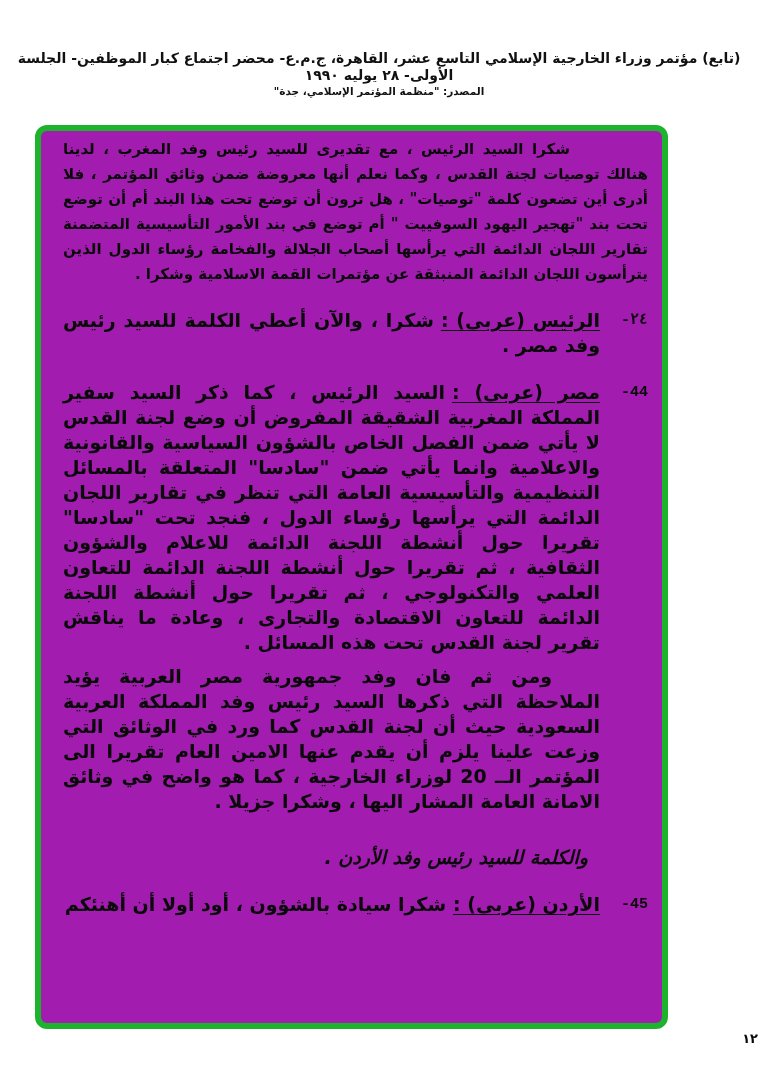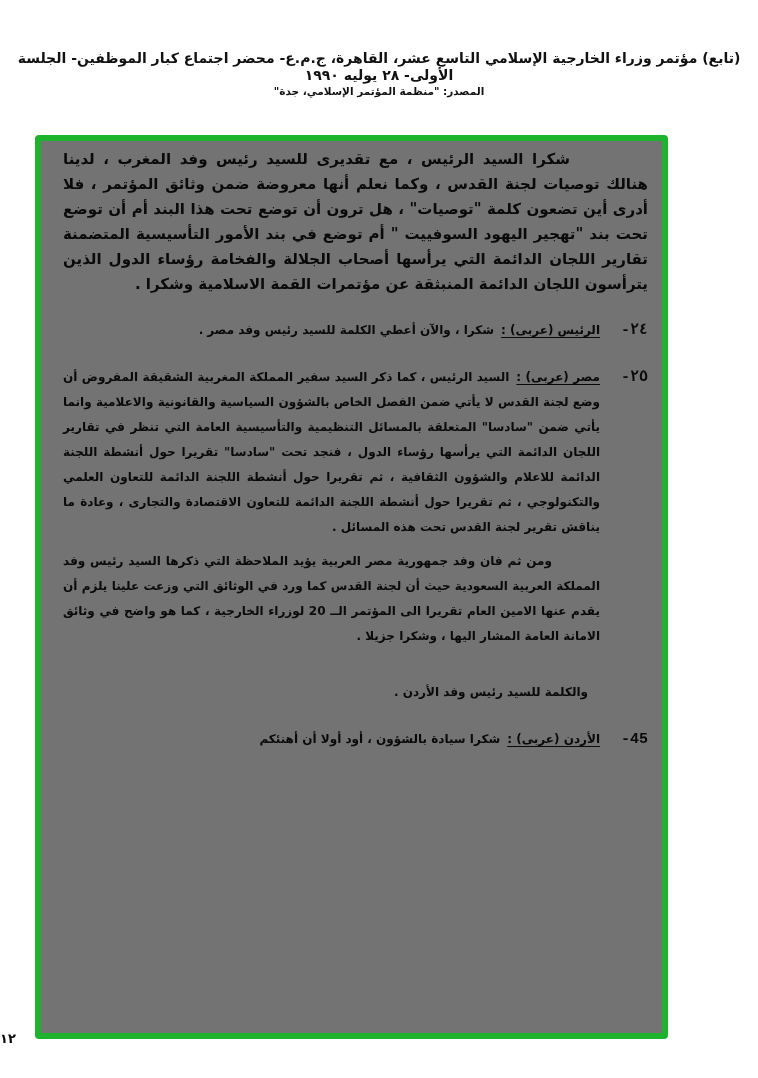--- a/index.html
+++ b/index.html
@@ -18,52 +18,52 @@
     color:#111;
   }
   .hdr-src{
     position:absolute;top:84px;left:0;width:758px;
     text-align:center;direction:rtl;
     font-weight:bold;font-size:10.5px;line-height:14px;
     color:#111;
   }
   
   .frame{
-    position:absolute;left:35px;top:135px;
+    position:absolute;left:35px;top:125px;
     width:633px;height:904px;box-sizing:border-box;
-    border:6px solid #1db32d;border-radius:4px;
+    border:6px solid #1db32d;border-radius:12px;
     padding:6px 14px 8px 22px;
     direction:rtl;overflow:hidden;
-    background:#737373;
+    background:#a21caf;
   }
   .frame p{margin:0;}
   .intro{
     font-size:15px;font-weight:bold;line-height:25px;
     text-align:justify;text-indent:78px;
     margin:0 0 21px 0 !important;
   }
   .item{display:flex;margin-bottom:22px;}
   .item:last-child{margin-bottom:0;}
   .num{
     flex:0 0 48px;font-size:15px;font-weight:bold;line-height:25px;
     white-space:nowrap;
     font-family:Liberation Mono, monospace;
   }
   .ibody{flex:1 1 auto;min-width:0;}
   .ibody p{
-    font-size:12px;font-weight:bold;line-height:25px;
+    font-size:19px;font-weight:bold;line-height:25px;
     text-align:justify;
   }
   .lbl{text-decoration:underline;text-underline-offset:3px;margin-left:7px;}
   .p2{margin-top:9px !important;text-indent:48px;}
-  .handover{margin-top:9px !important;text-indent:60px;text-align:left;}
+  .handover{margin-top:9px !important;text-indent:60px;text-align:left;font-style:italic;}
   
   .pageno{
     position:absolute;top:1031px;left:0;width:758px;
-    text-align:left;direction:rtl;
+    text-align:right;direction:rtl;
     font-size:13px;font-weight:bold;letter-spacing:5px;
   }
 </style>
 </head>
 <body>
 
 <div class="hdr">(تابع) مؤتمر وزراء الخارجية الإسلامي التاسع عشر، القاهرة، ج.م.ع- محضر اجتماع كبار الموظفين- الجلسة الأولى- ٢٨ يوليه ١٩٩٠</div>
 <div class="hdr-src">المصدر: "منظمة المؤتمر الإسلامي، جدة"</div>
 
 <div class="frame">
@@ -71,21 +71,21 @@
   <p class="intro">شكرا السيد الرئيس ، مع تقديرى للسيد رئيس وفد المغرب ، لدينا هنالك توصيات لجنة القدس ، وكما نعلم أنها معروضة ضمن وثائق المؤتمر ، فلا أدرى أين تضعون كلمة "توصيات" ، هل ترون أن توضع تحت هذا البند أم أن توضع تحت بند "تهجير اليهود السوفييت " أم توضع في بند الأمور التأسيسية المتضمنة تقارير اللجان الدائمة التي يرأسها أصحاب الجلالة والفخامة رؤساء الدول الذين يترأسون اللجان الدائمة المنبثقة عن مؤتمرات القمة الاسلامية وشكرا .</p>
 
   <div class="item">
     <div class="num">٢٤-</div>
     <div class="ibody">
       <p><span class="lbl">الرئيس (عربى) :</span><span>شكرا ، والآن أعطي الكلمة للسيد رئيس وفد مصر .</span></p>
     </div>
   </div>
 
   <div class="item">
-    <div class="num">٢٥-</div>
+    <div class="num">44-</div>
     <div class="ibody">
       <p><span class="lbl">مصر (عربى) :</span><span>السيد الرئيس ، كما ذكر السيد سفير المملكة المغربية الشقيقة المفروض أن وضع لجنة القدس لا يأتي ضمن الفصل الخاص بالشؤون السياسية والقانونية والاعلامية وانما يأتي ضمن "سادسا" المتعلقة بالمسائل التنظيمية والتأسيسية العامة التي تنظر في تقارير اللجان الدائمة التي يرأسها رؤساء الدول ، فنجد تحت "سادسا" تقريرا حول أنشطة اللجنة الدائمة للاعلام والشؤون الثقافية ، ثم تقريرا حول أنشطة اللجنة الدائمة للتعاون العلمي والتكنولوجي ، ثم تقريرا حول أنشطة اللجنة الدائمة للتعاون الاقتصادة والتجارى ، وعادة ما يناقش تقرير لجنة القدس تحت هذه المسائل .</span></p>
       <p class="p2">ومن ثم فان وفد جمهورية مصر العربية يؤيد الملاحظة التي ذكرها السيد رئيس وفد المملكة العربية السعودية حيث أن لجنة القدس كما ورد في الوثائق التي وزعت علينا يلزم أن يقدم عنها الامين العام تقريرا الى المؤتمر الــ 20 لوزراء الخارجية ، كما هو واضح في وثائق الامانة العامة المشار اليها ، وشكرا جزيلا .</p>
     </div>
   </div>
 
   <div class="item">
     <div class="ibody">
       <p class="handover">والكلمة للسيد رئيس وفد الأردن .</p>
     </div>

